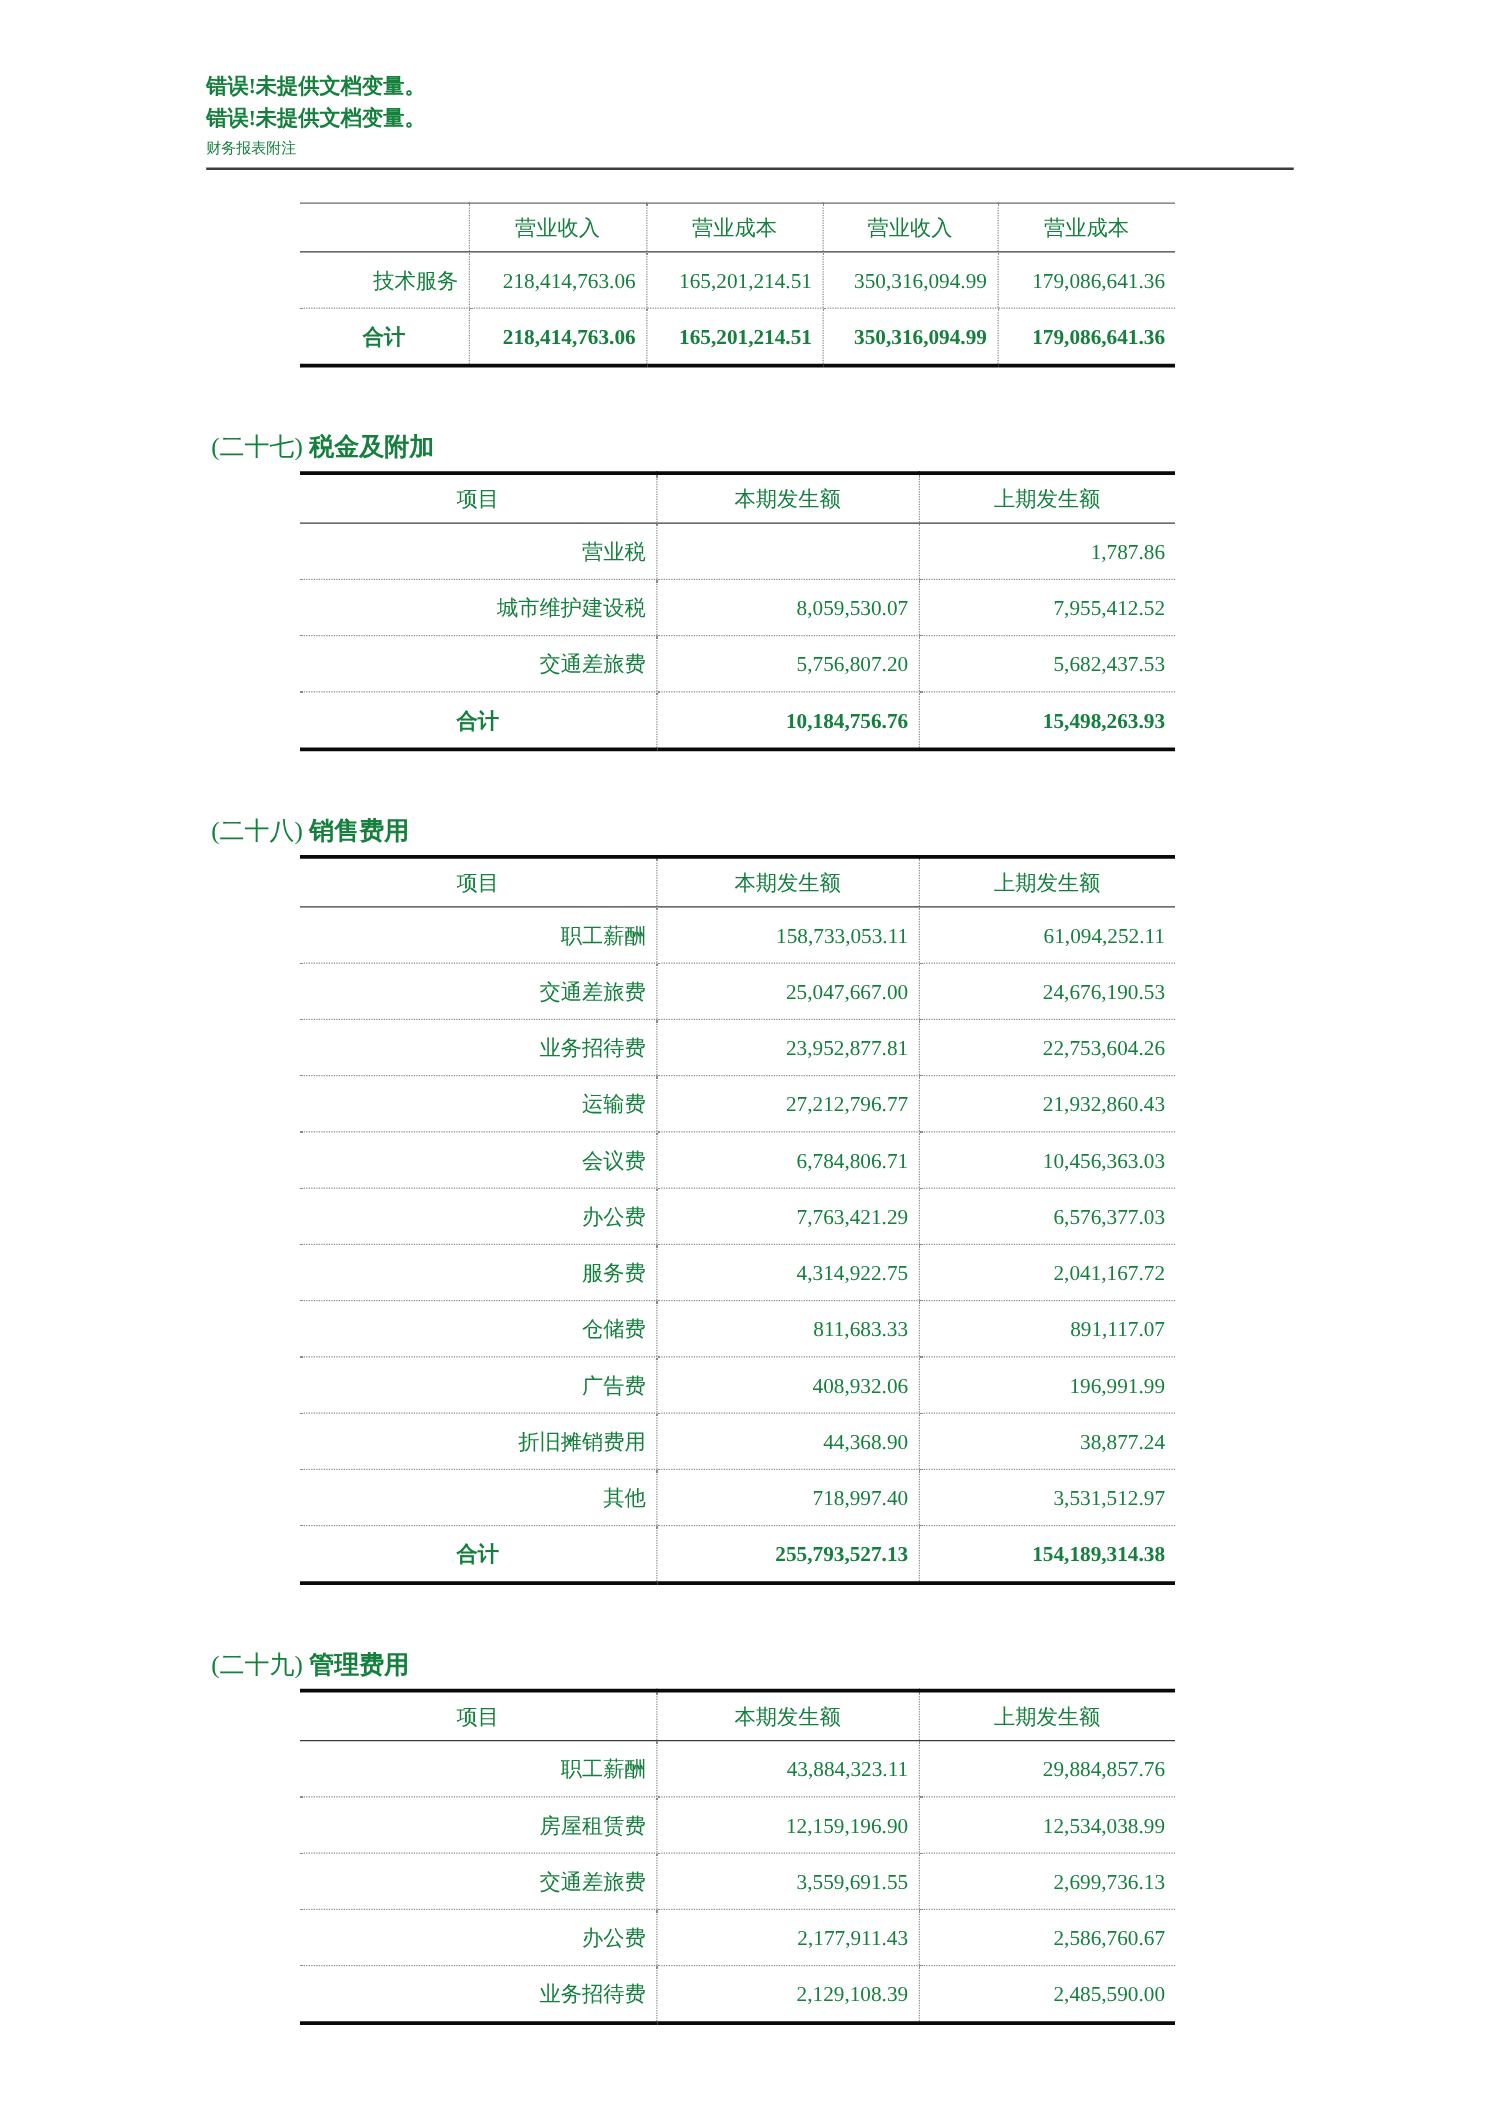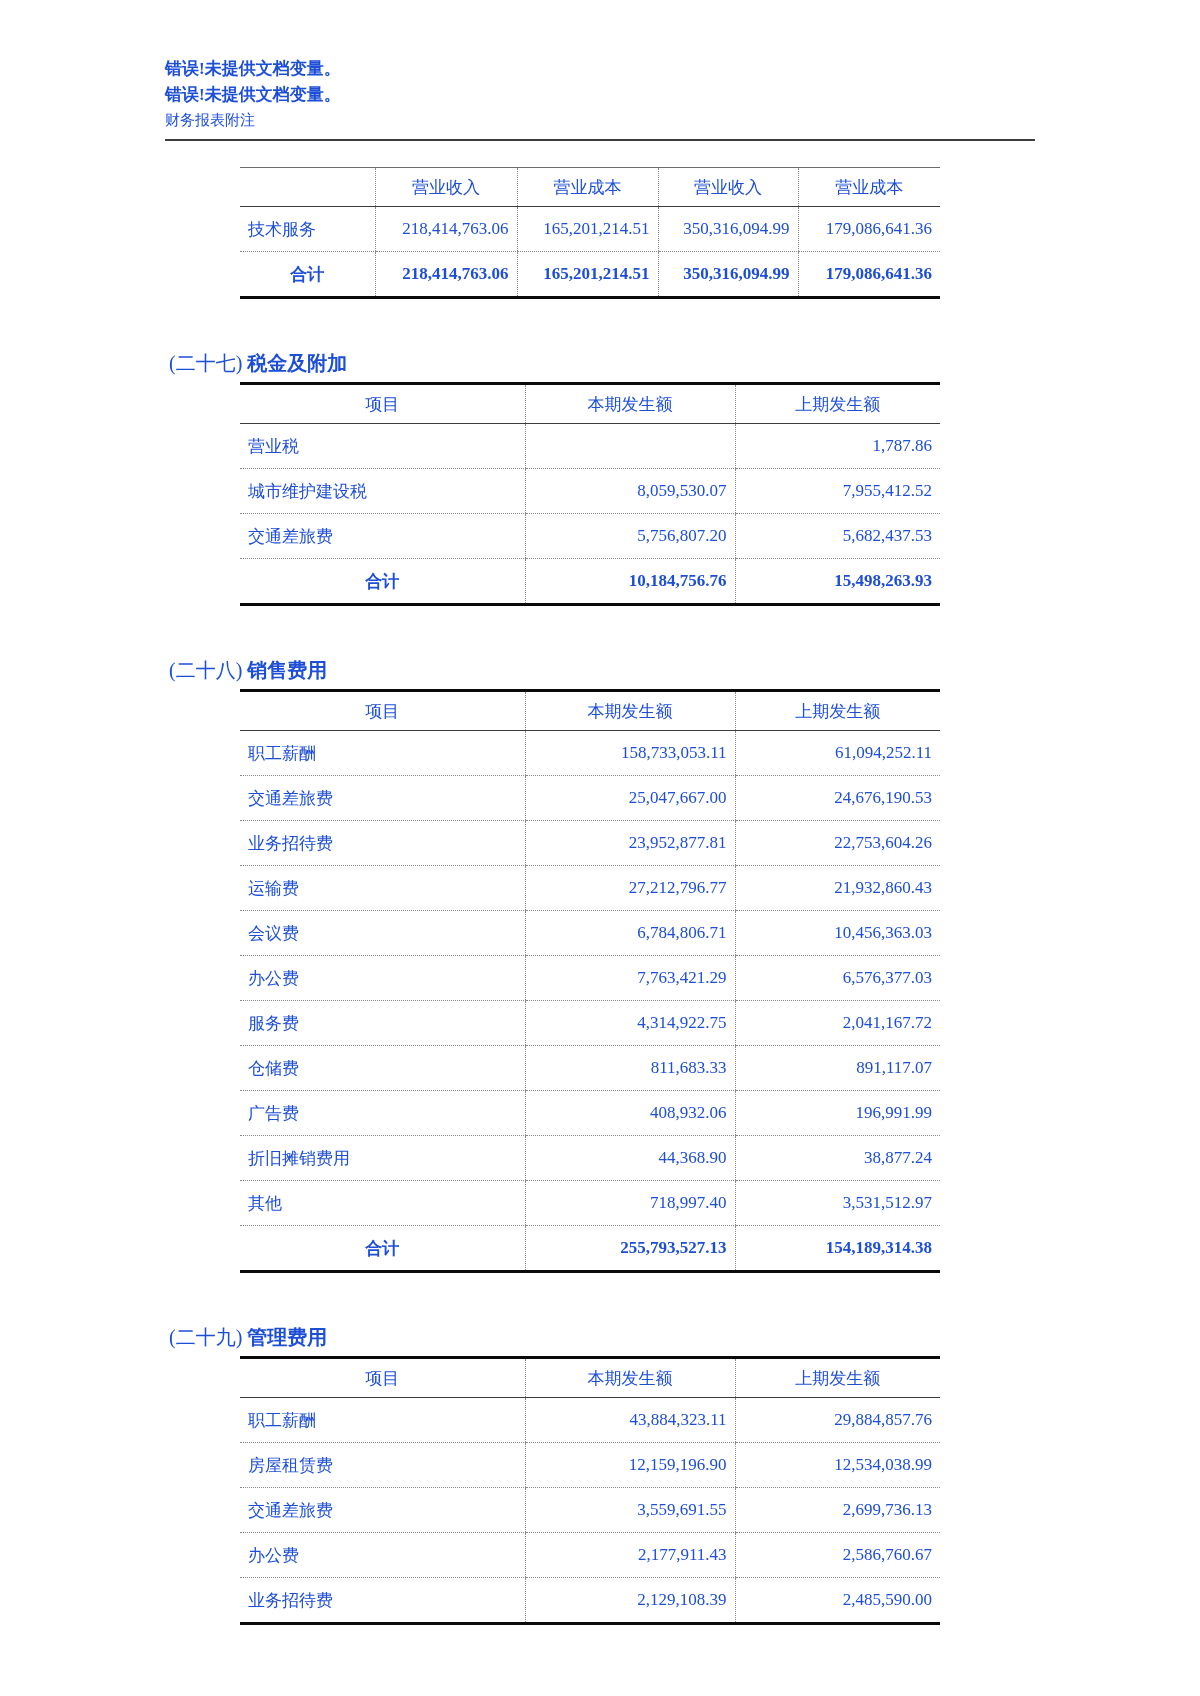--- a/index.html
+++ b/index.html
@@ -4,35 +4,35 @@
 <style>
   html, body { margin: 0; padding: 0; background: #ffffff; }
   .page {
     position: relative;
     width: 1200px;
     height: 1696px;
     box-sizing: border-box;
     background: #ffffff;
     padding: 56px 165px 0 165px;
     font-family: "Liberation Serif", "DejaVu Serif", serif;
-    color: #1d4ed8;
+    color: #15803d;
     overflow: hidden;
   }
   
   .hdr-line-bold { font-size: 17px; font-weight: bold; line-height: 1.55; }
-  .hdr-line-plain { font-size: 15px; font-weight: normal; line-height: 1.55; }
+  .hdr-line-plain { font-size: 12px; font-weight: normal; line-height: 1.55; }
   .hdr-rule { border-bottom: 2px solid #3d3d3d; margin-top: 7px; width: 100%; }
 
   
   table { border-collapse: collapse; table-layout: fixed; margin-left: 75px; width: 700px; }
   .cell { font-size: 17px; font-weight: normal; overflow: hidden; white-space: nowrap; }
   thead .cell { text-align: center; padding: 8px 6px 7px 6px; border-bottom: 1px solid #3c3c3c; margin-top: 18px; }
   tbody .cell { padding: 11px 8px 10px 8px; border-bottom: 1px dotted #8b8b8b; }
   .cell + .cell { border-left: 1px dotted #8b8b8b; }
-  .label { text-align: left; }
+  .label { text-align: right; }
   .num { text-align: right; padding-right: 12px; }
   .center { text-align: center; }
   .total-row .cell { border-bottom: 3px solid #0a0a0a; font-weight: bold; }
 
   
   .seg-table { border-top: 1px solid #6b6b6b; margin-top: 26px; }
 
   
   .doc-section { margin-top: 52px; }
   .sec-title { margin: 0 0 6px 4px; font-size: 20px; line-height: 1.25; }

